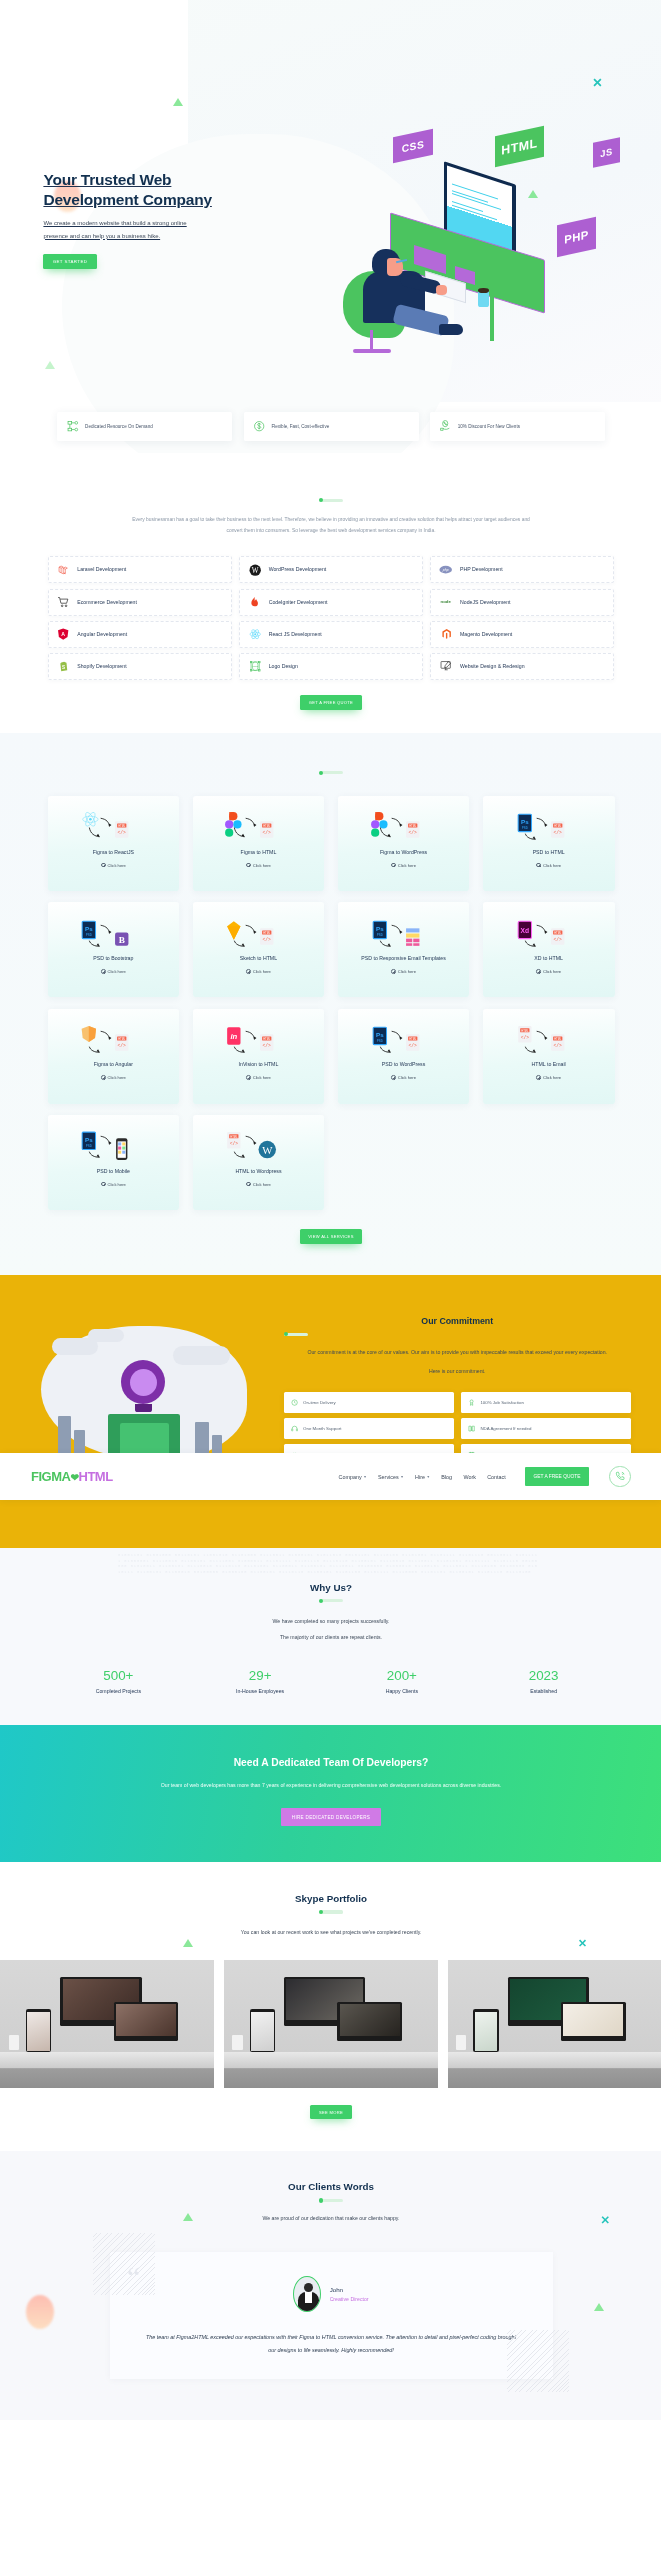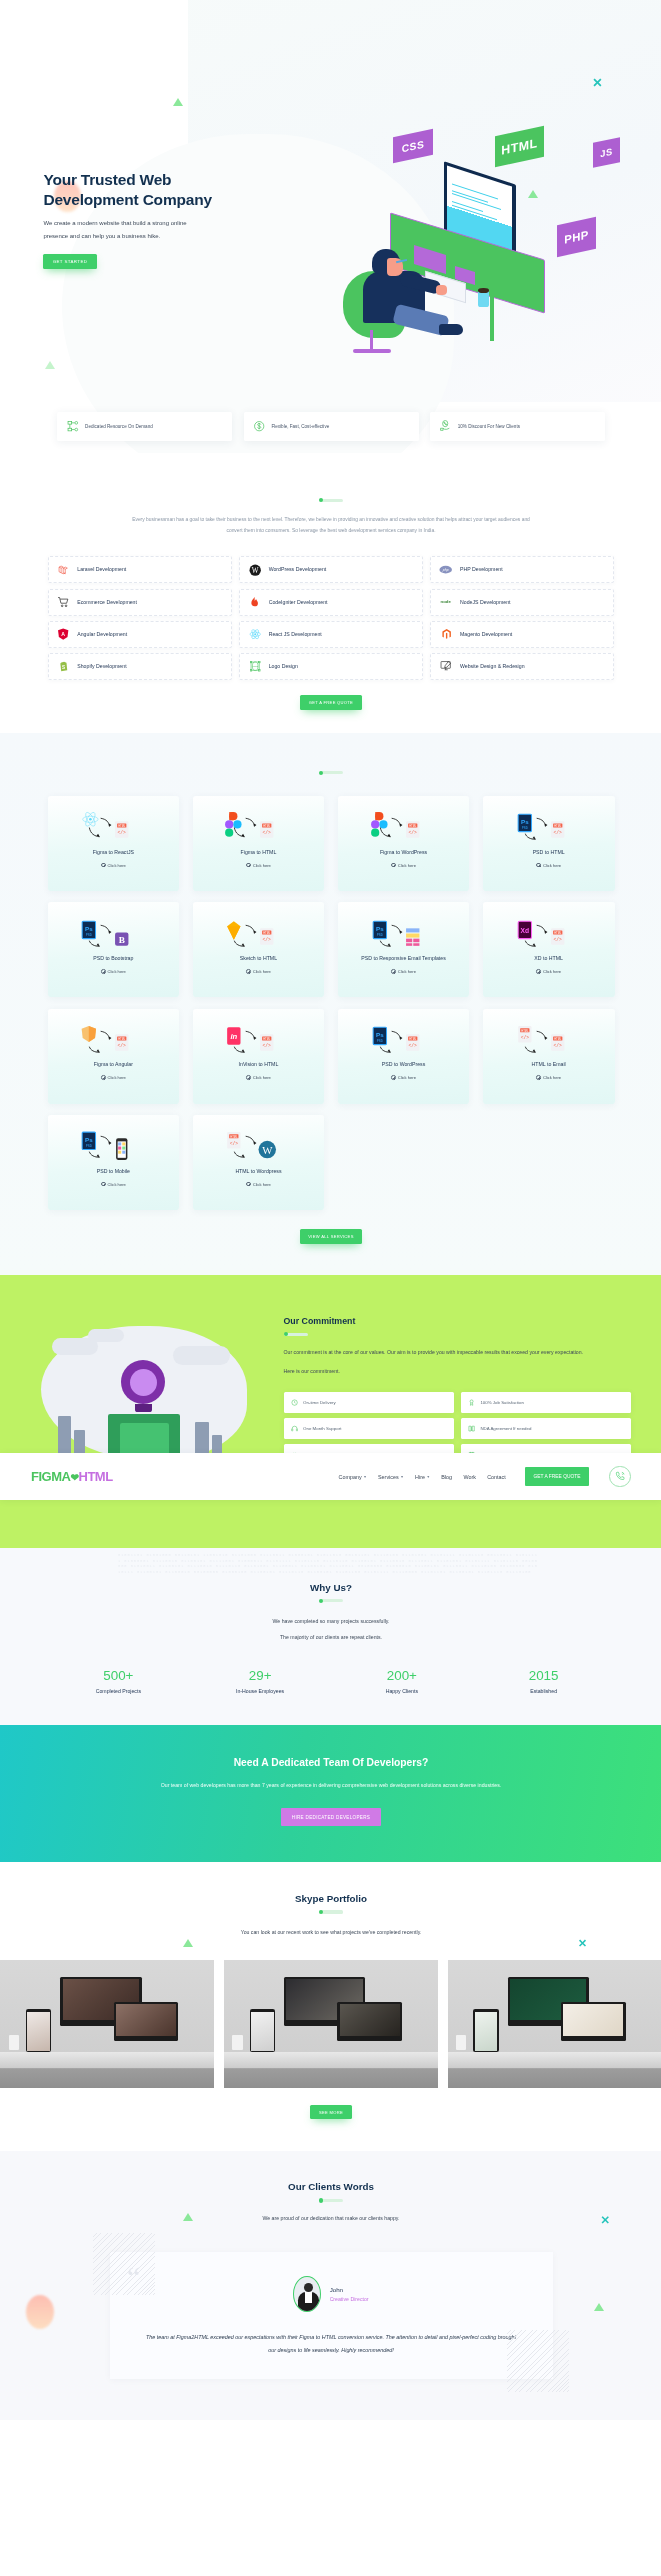--- a/index.html
+++ b/index.html
@@ -36,21 +36,21 @@
     position:absolute; left:54px; top:181px;
     width:27px;height:31px;border-radius:50%;
     background:linear-gradient(180deg,#ffb1a4,#ffd9b6);
     filter:blur(1.5px); opacity:.75;
   }
   .hero-inner {
     position:relative; z-index:5;
     width:600px; margin:0 auto; padding-top:170px;
     display:flex;
   }
-  .hero-left { width:216px; padding-left:12.4px;}
+  .hero-left { width:216px; padding-left:12.4px;text-decoration:underline;}
   .hero-title {
     font-size:15.5px; line-height:1.28; font-weight:bold;
     color:#12304f; letter-spacing:-0.2px;
     margin-bottom:7.2px;
   }
   .hero-sub {
     font-size:6px; line-height:2.15; color:#3c4858;
     margin-bottom:11.3px; max-width:155px;
   }
   .btn-green {
@@ -195,21 +195,21 @@
   .nav-cta{
     background:#3ecf69;color:#fff;border:none;border-radius:1px;
     font-size:4.9px;padding:6.7px 8.2px;margin-left:8.2px;cursor:pointer;font-family:inherit;
   }
   .phone-circ{
     width:21.6px;height:21.6px;border-radius:50%;border:0.5px solid #9fe2b2;
     margin-left:9.3px;display:flex;align-items:center;justify-content:center;color:#3ecf69;
   }
 
   
-  .commit{background:#bef264;padding:31px 0 36px;position:relative;}
+  .commit{background:#eab308;padding:31px 0 36px;position:relative;text-align:center;}
   .commit-inner{width:600px;margin:0 auto;display:flex;gap:15.5px;align-items:flex-start;}
   .commit-art{width:237px;height:206px;position:relative;}
   .commit-right{flex:1;padding-top:10.3px;}
   .commit-h{font-size:8.8px;font-weight:bold;color:#12304f;}
   .commit-p{font-size:5.2px;line-height:2.3;color:#3c4858;margin-top:11.3px;}
   .commit-p2{font-size:5.2px;line-height:2.3;color:#3c4858;margin-top:7.2px;}
   .commit-grid{display:grid;grid-template-columns:1fr 1fr;gap:5.2px 7.2px;margin-top:14.4px;}
   .commit-item{
     background:#fff;border-radius:1.5px;box-shadow:0 1px 6.2px rgba(30,50,80,.07);
     height:20.6px;display:flex;align-items:center;gap:5.2px;padding:0 7.2px;
@@ -998,21 +998,21 @@
       </div>
       <div>
         <div class="stat-n">29+</div>
         <div class="stat-l">In-House Employees</div>
       </div>
       <div>
         <div class="stat-n">200+</div>
         <div class="stat-l">Happy Clients</div>
       </div>
       <div>
-        <div class="stat-n">2015</div>
+        <div class="stat-n">2023</div>
         <div class="stat-l">Established</div>
       </div>
     </div>
   </section>
 
   <section class="cta">
     <h2 class="cta-h">Need A Dedicated Team Of Developers?</h2>
     <p class="cta-p">Our team of web developers has more than 7 years of experience in delivering comprehensive web development solutions across diverse industries.</p>
     <button class="cta-btn">HIRE DEDICATED DEVELOPERS</button>
   </section>

